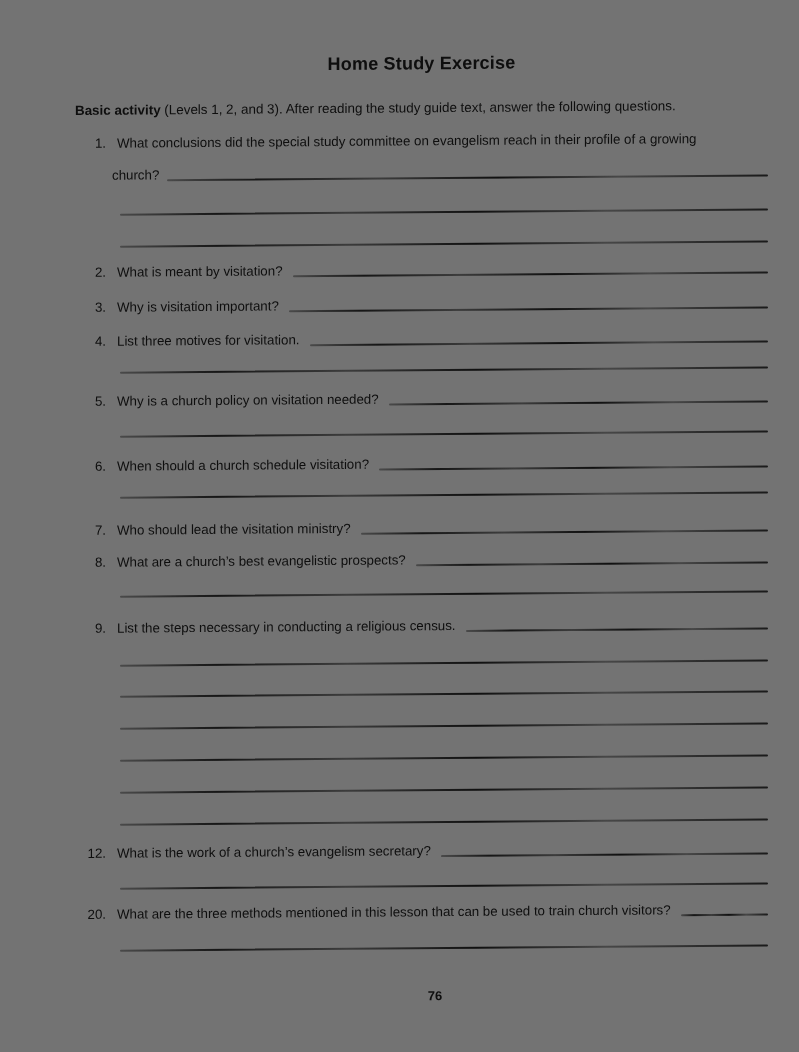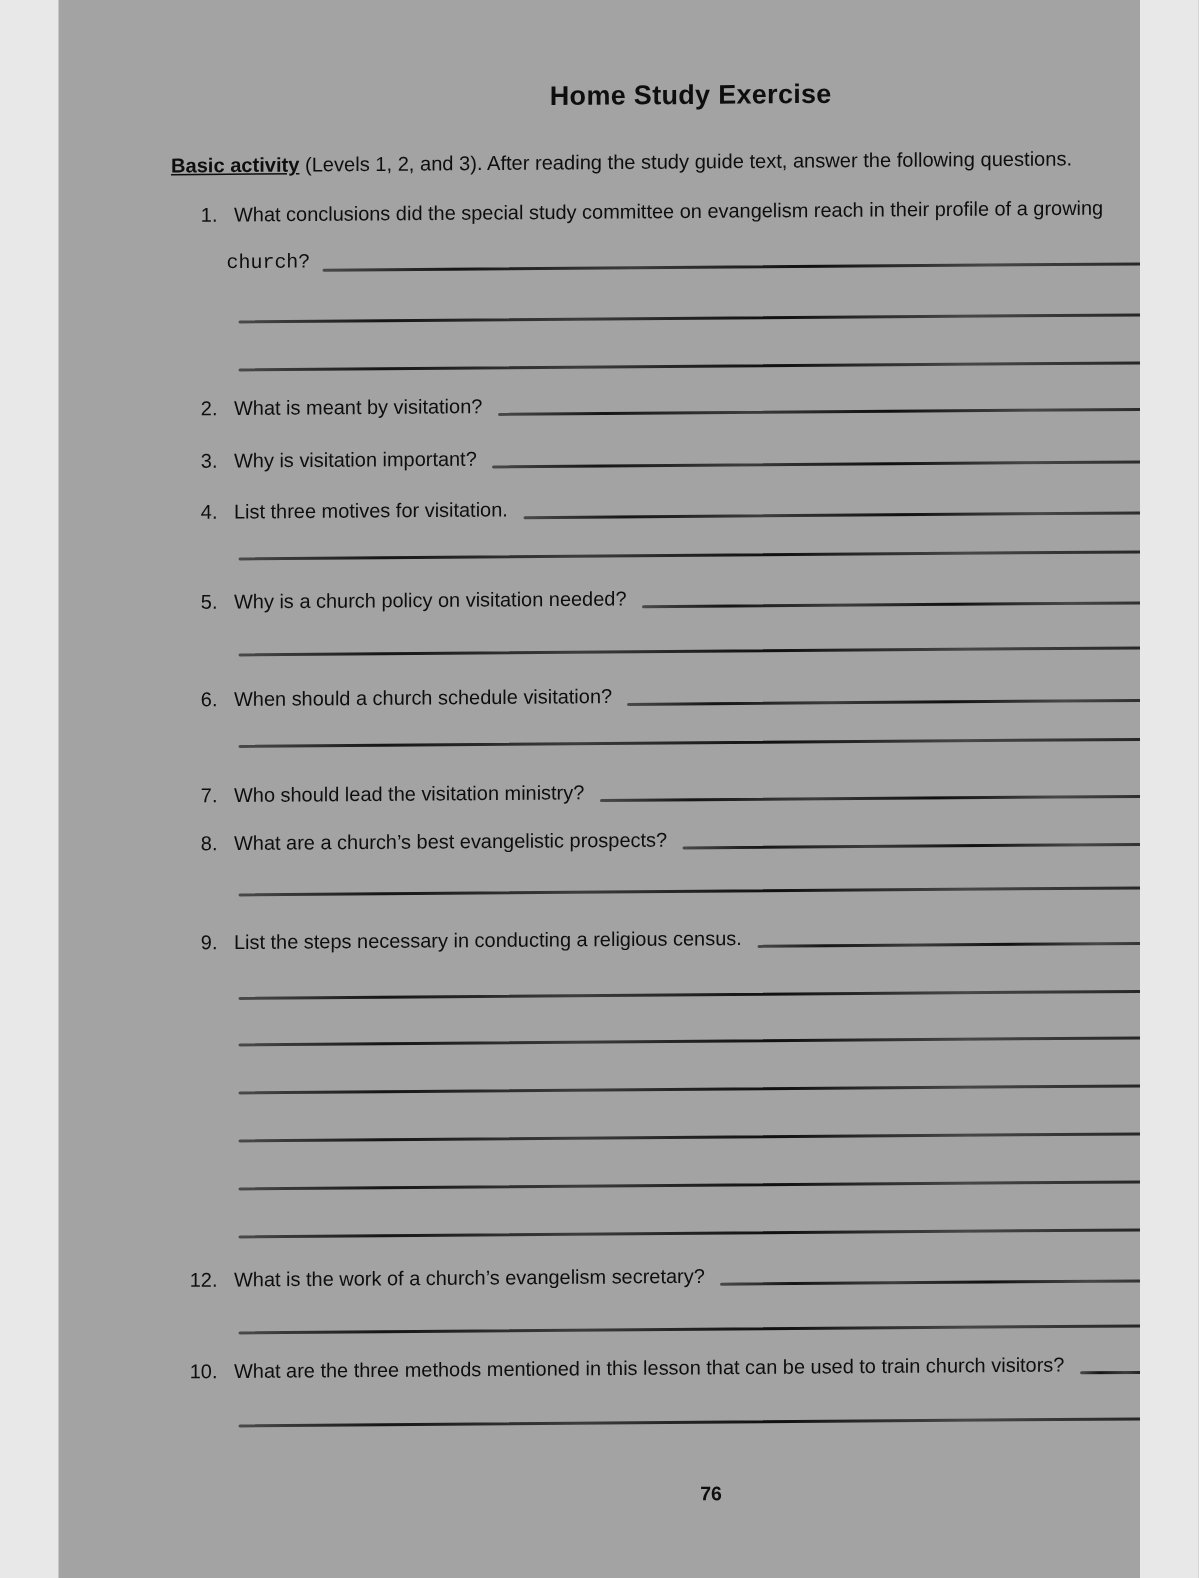--- a/index.html
+++ b/index.html
@@ -1,20 +1,20 @@
 <!DOCTYPE html>
 <html><head>
 <meta charset="utf-8">
 <style>
   html, body { margin: 0; padding: 0; background: #e8e8e8; }
   .page {
     position: relative;
-    width: 721px;
+    width: 799px;
     height: 1052px;
-    background: #a3a3a3;
+    background: #737373;
     overflow: hidden;
     font-family: "Liberation Sans", "DejaVu Sans", sans-serif;
     color: #0e0e0e;
     margin: 0 auto;
   }
   .sheet {
     position: absolute;
     left: 75px;
     top: 0;
     width: 693px;
@@ -35,41 +35,41 @@
   }
   .intro {
     position: absolute;
     top: 102px;
     left: 0;
     margin: 0;
     font-size: 13.4px;
     line-height: 18px;
     white-space: nowrap;
   }
-  .intro .b { font-weight: 700; text-decoration: underline; }
+  .intro .b { font-weight: 700; }
   .qrow {
     position: absolute;
     left: 0;
     right: 0;
     display: flex;
     height: 18px;
     line-height: 18px;
     font-size: 13.3px;
   }
   .qnum {
     width: 31px;
     text-align: right;
     flex: none;
   }
   .qtext {
     margin-left: 11px;
     white-space: nowrap;
   }
   .cont { padding-left: 37px; }
-  .cont .qtext { margin-left: 0; font-family: Liberation Mono, monospace; }
+  .cont .qtext { margin-left: 0; }
   .rule {
     background: linear-gradient(90deg, #4a4a4a, #161616 15%, #3c3c3c 35%, #101010 55%, #474747 75%, #1a1a1a 100%);
     border-radius: 1px;
   }
   .aline {
     flex: 1 1 auto;
     align-self: flex-end;
     height: 2px;
     margin: 0 0 3px 10px;
   }
@@ -170,21 +170,21 @@
     <div class="bline rule" style="top:824px"></div>
 
     <div class="qrow" style="top:845px">
       <span class="qnum">12.</span>
       <span class="qtext">What is the work of a church’s evangelism secretary?</span>
       <span class="aline rule"></span>
     </div>
     <div class="bline rule" style="top:888px"></div>
 
     <div class="qrow" style="top:906px">
-      <span class="qnum">10.</span>
+      <span class="qnum">20.</span>
       <span class="qtext">What are the three methods mentioned in this lesson that can be used to train church visitors?</span>
       <span class="aline rule"></span>
     </div>
     <div class="bline rule" style="top:950px"></div>
 
     <div class="pagenum">76</div>
 
   </div>
 </div>
 

